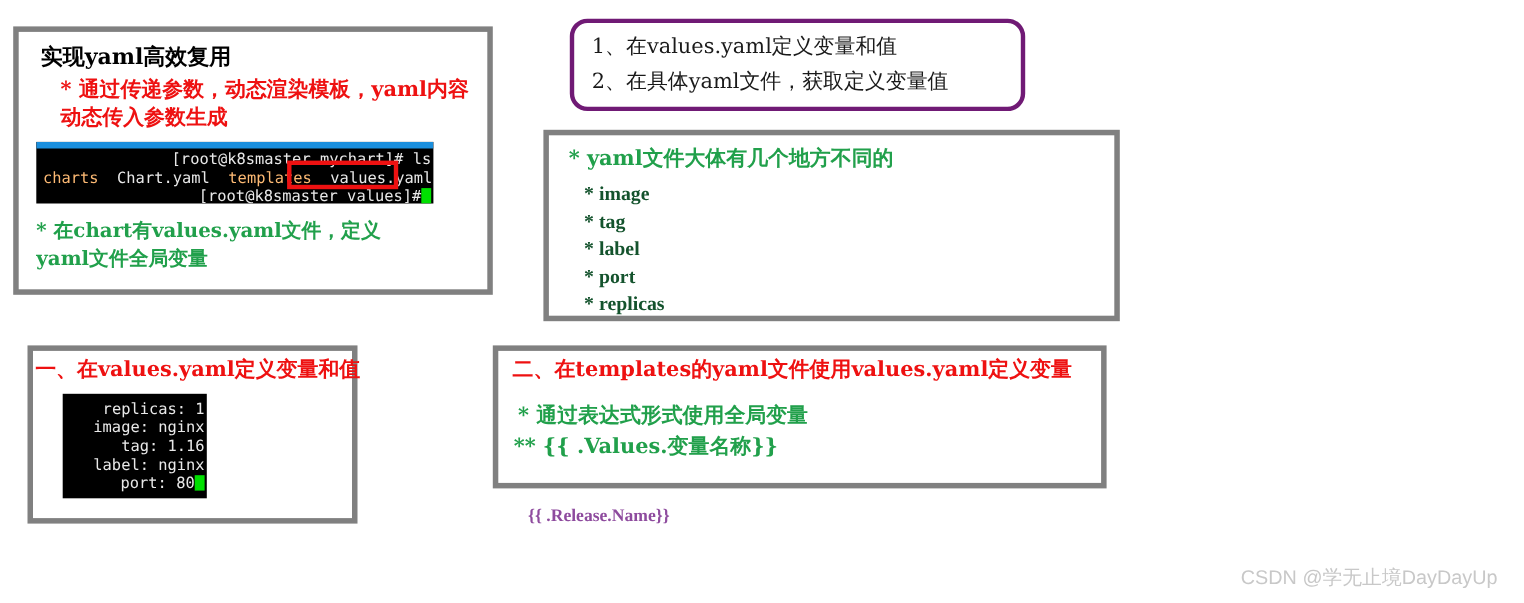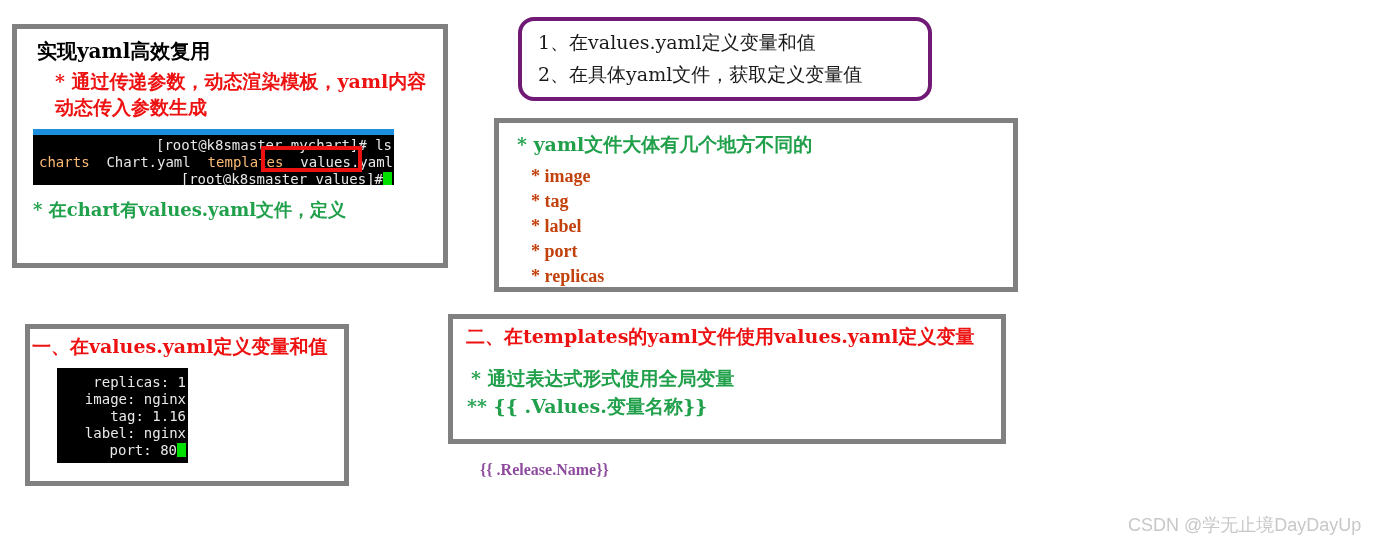--- a/index.html
+++ b/index.html
@@ -70,21 +70,21 @@
     line-height: 1.45;
   }
   .t-green-lg {
     color: #21a04b;
     font-weight: bold;
     font-size: 19px;
     line-height: 1.4;
     white-space: nowrap;
   }
   .t-blue {
-    color: #c2410c;
+    color: #14532d;
     font-weight: bold;
     font-size: 18px;
     line-height: 1.5;
     white-space: nowrap;
   }
   .t-black-num {
     color: #1a1a1a;
     font-size: 19px;
     line-height: 1.5;
     white-space: nowrap;
@@ -162,38 +162,39 @@
       <div class="term-body">
         <div class="tline c-white">[root@k8smaster mychart]# ls</div>
         <div class="tline"><span class="c-blue">charts</span><span class="c-white">  </span><span class="c-white">Chart.yaml</span><span class="c-white">  </span><span class="c-blue">templates</span><span class="c-white">  </span><span class="c-white">values.yaml</span></div>
         <div class="tline"><span class="c-white">[root@k8smaster values]#</span><span class="c-cursor"></span></div>
       </div>
 
       <div class="hl-red" style="left:228px; top:17px; width:101px; height:26px;"></div>
     </div>
 
     <div class="zh t-green" style="position:absolute; left:16px; top:168px; white-space:nowrap;">* 在chart有values.yaml文件，定义</div>
+    <div class="zh t-green" style="position:absolute; left:16px; top:194px; white-space:nowrap;">yaml文件全局变量</div>
   </div>
 
   <div class="redbox" style="left:518px; top:17px; width:414px; height:84px;">
     <div class="zh t-black-num" style="position:absolute; left:16px; top:7px;">1、在values.yaml定义变量和值</div>
     <div class="zh t-black-num" style="position:absolute; left:16px; top:39px;">2、在具体yaml文件，获取定义变量值</div>
   </div>
 
   <div class="gbox" style="left:494px; top:118px; width:524px; height:174px;">
     <div class="zh t-green-lg" style="position:absolute; left:18px; top:8px;">* yaml文件大体有几个地方不同的</div>
 
     <div class="t-blue" style="position:absolute; left:32px; top:40px;">* image</div>
     <div class="t-blue" style="position:absolute; left:32px; top:65px;">* tag</div>
     <div class="t-blue" style="position:absolute; left:32px; top:90px;">* label</div>
     <div class="t-blue" style="position:absolute; left:32px; top:115px;">* port</div>
     <div class="t-blue" style="position:absolute; left:32px; top:140px;">* replicas</div>
   </div>
 
-  <div class="gbox" style="left:25px; top:324px; width:324px; height:162px;">
+  <div class="gbox" style="left:25px; top:314px; width:300px; height:162px;">
     <div class="zh t-red-h" style="position:absolute; left:2px; top:5px;">一、在values.yaml定义变量和值</div>
 
     <div class="term" style="left:27px; top:39px; width:131px; height:95px;">
       <div class="term-body" style="top:6px; left:7px;">
         <div class="tline c-white">replicas: 1</div>
         <div class="tline c-white">image: nginx</div>
         <div class="tline c-white">tag: 1.16</div>
         <div class="tline c-white">label: nginx</div>
         <div class="tline"><span class="c-white">port: 80</span><span class="c-cursor"></span></div>
       </div>

